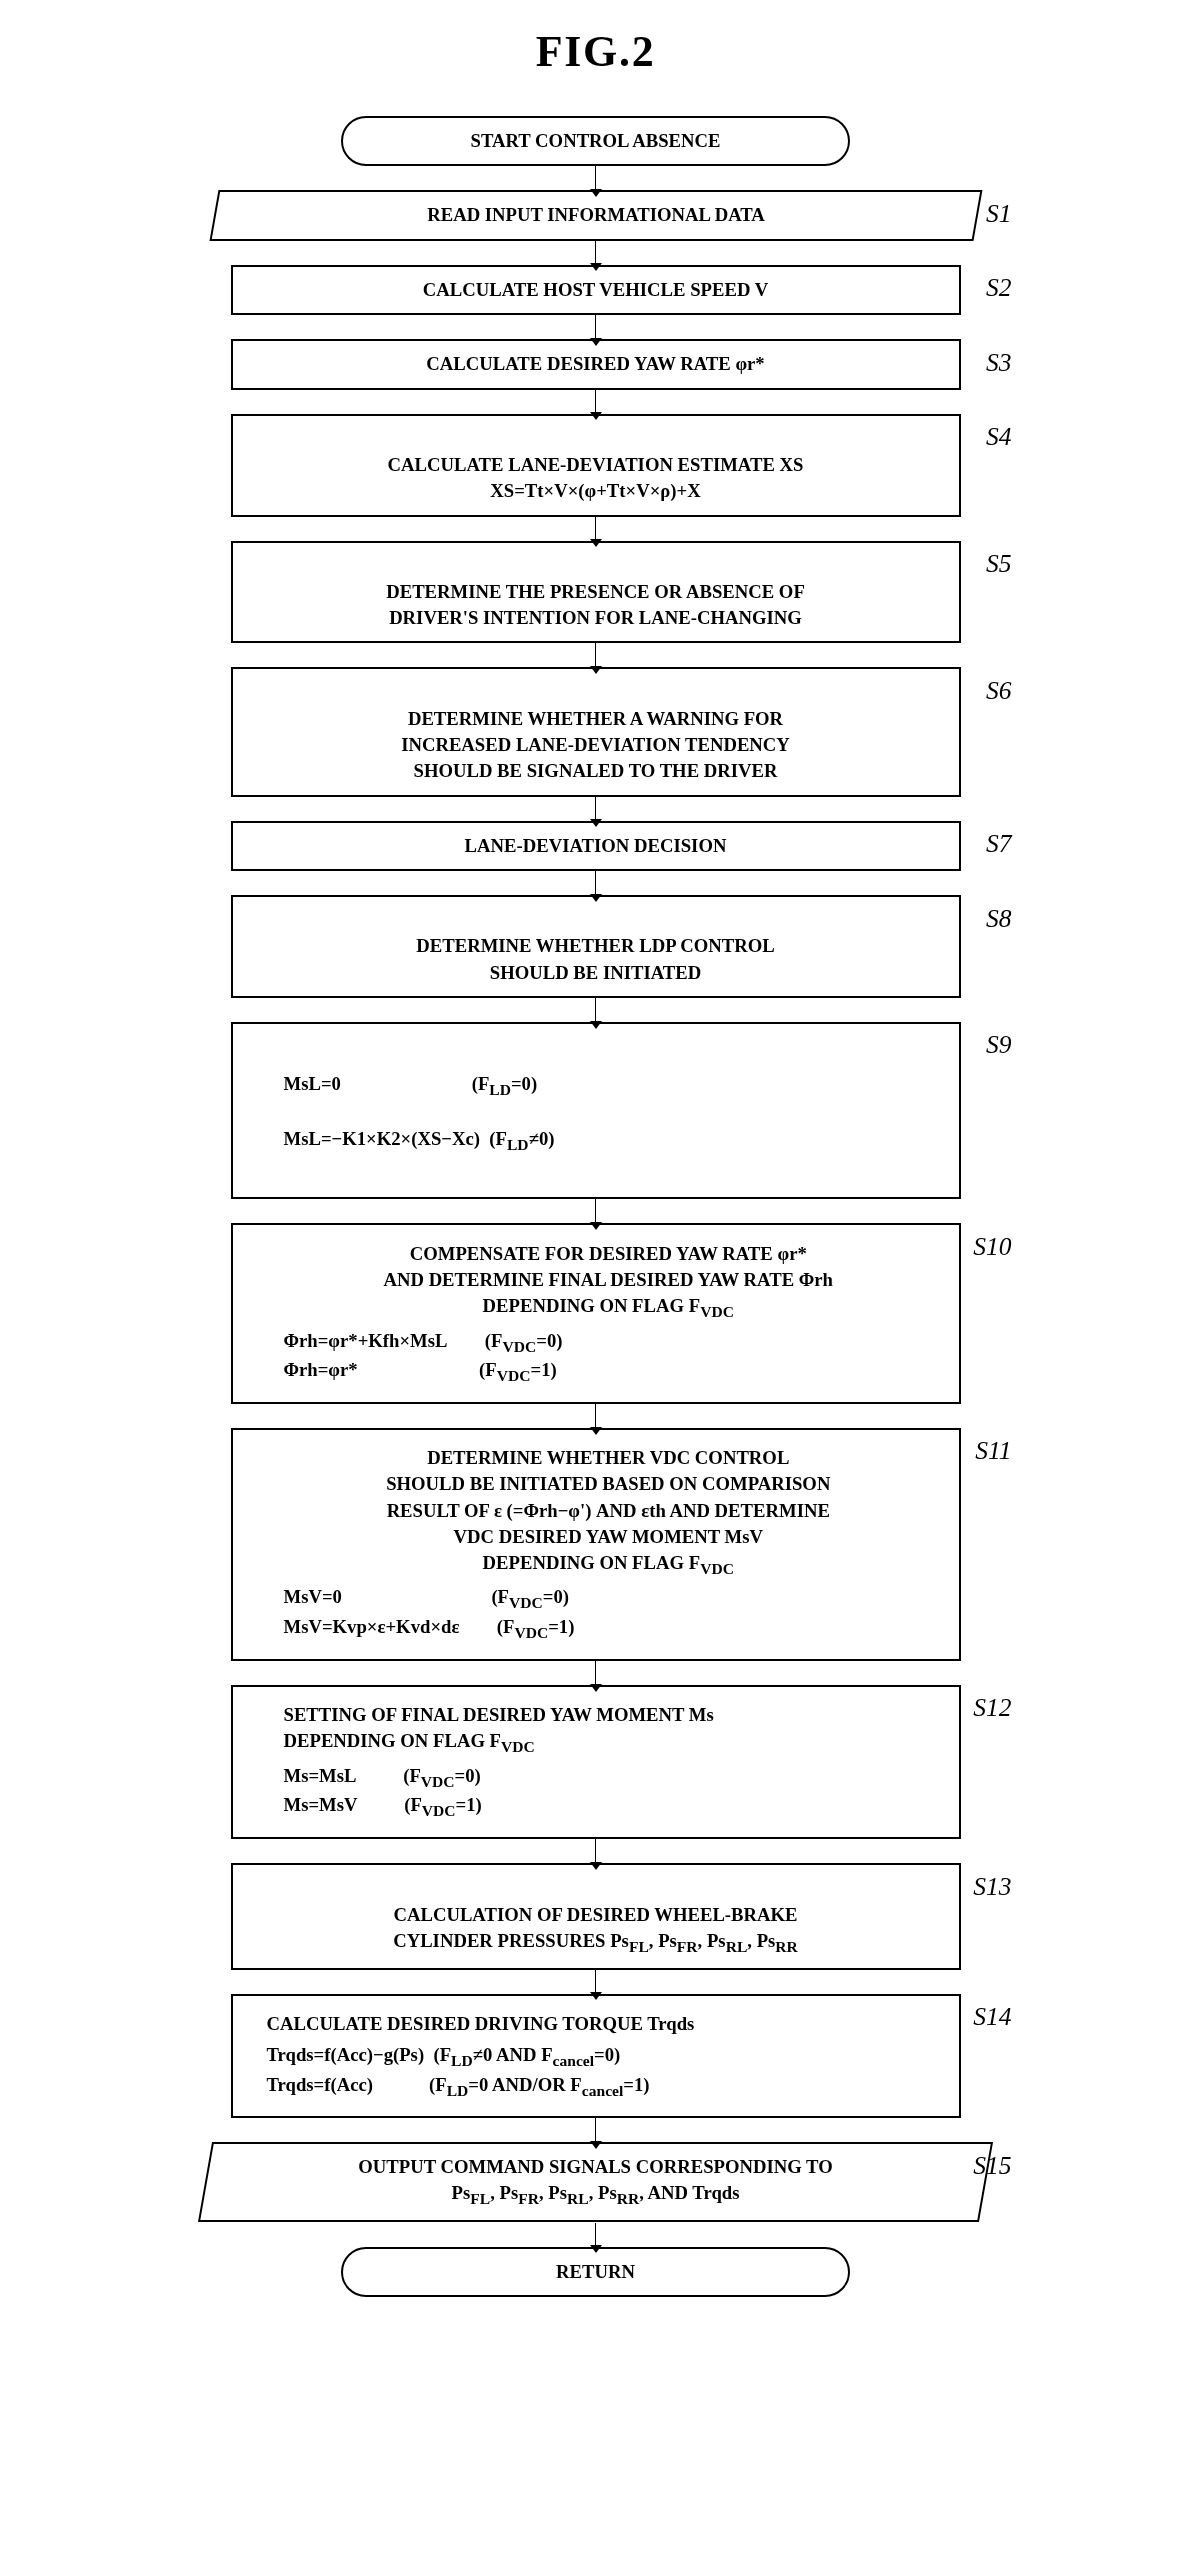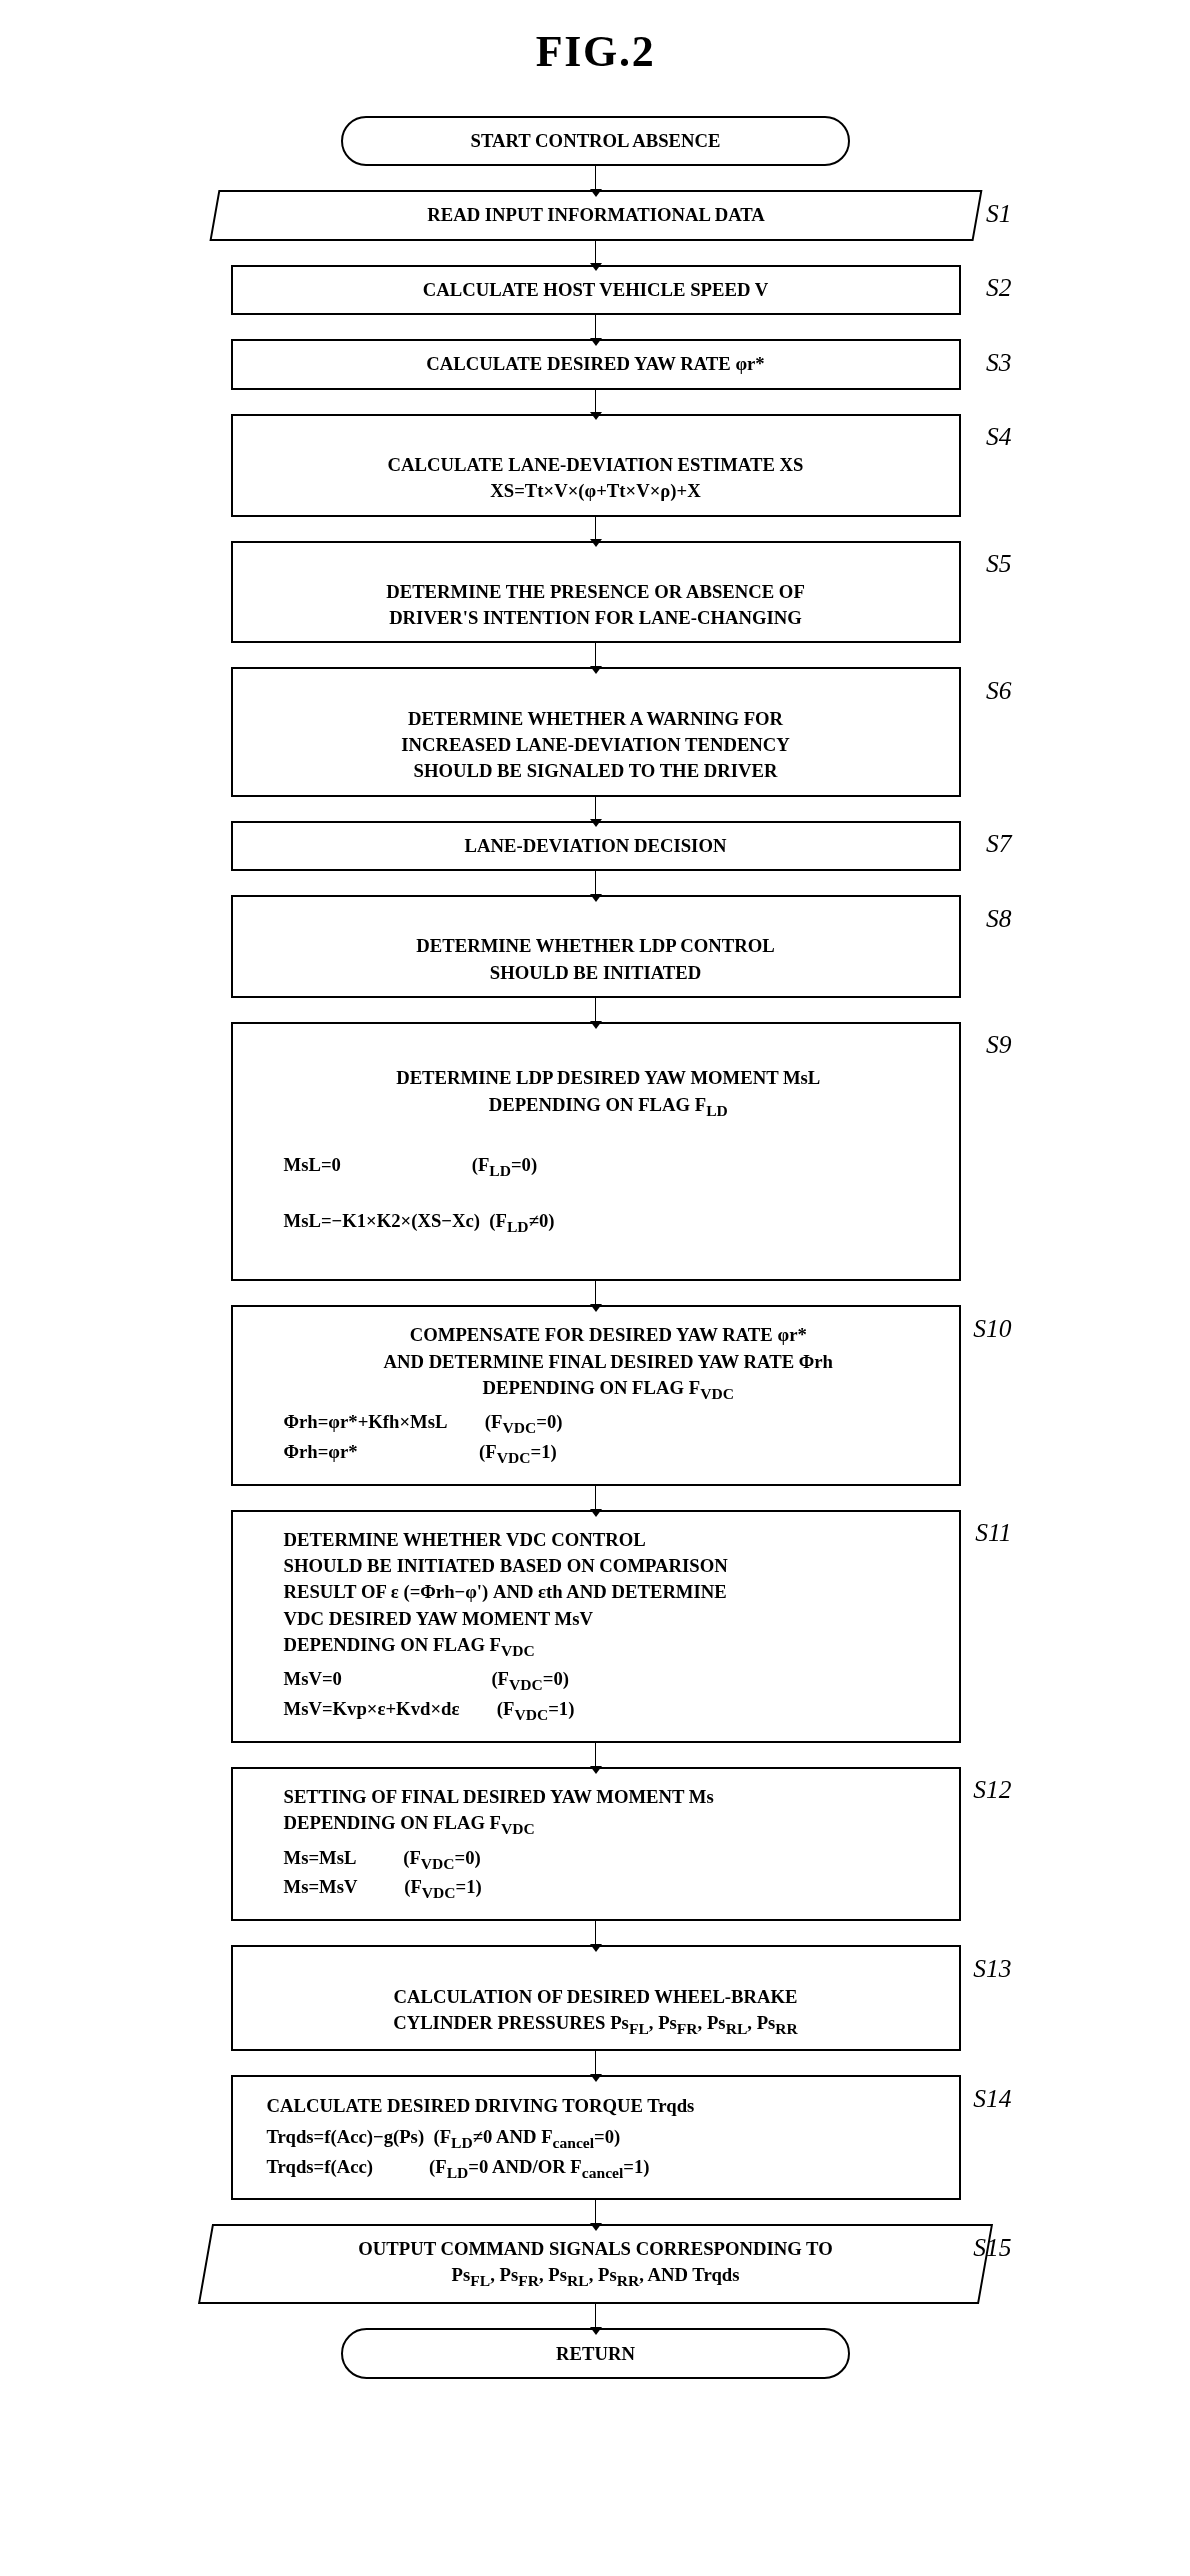--- a/index.html
+++ b/index.html
@@ -189,21 +189,20 @@
       <span>DETERMINE WHETHER LDP CONTROL
 SHOULD BE INITIATED</span>
     </div>
     <div class="step-label">S8</div>
   </div>
 
   <div class="arrow"></div>
 
   <div class="step-wrapper">
     <div class="shape shape-rect shape-tall" style="white-space:pre-line; text-align:left; padding-left:51px;">
-      <span style="display:block; text-align:center; font-weight:bold;">DETERMINE LDP DESIRED YAW MOMENT MsL<br>DEPENDING ON FLAG F<sub>LD</sub></span>
       <span style="display:block; margin-top:5.1px;">MsL=0&nbsp;&nbsp;&nbsp;&nbsp;&nbsp;&nbsp;&nbsp;&nbsp;&nbsp;&nbsp;&nbsp;&nbsp;&nbsp;&nbsp;&nbsp;&nbsp;&nbsp;&nbsp;&nbsp;&nbsp;&nbsp;&nbsp;&nbsp;&nbsp;&nbsp;&nbsp;&nbsp;&nbsp;(F<sub>LD</sub>=0)</span>
       <span style="display:block;">MsL=−K1×K2×(XS−Xc)&nbsp;&nbsp;(F<sub>LD</sub>≠0)</span>
     </div>
     <div class="step-label">S9</div>
   </div>
 
   <div class="arrow"></div>
 
   <div class="step-wrapper">
     <div class="shape shape-rect shape-tall" style="text-align:left; padding-left:51px;">
@@ -211,21 +210,21 @@
       <span style="display:block; margin-top:5.1px;">Φrh=φr*+Kfh×MsL&nbsp;&nbsp;&nbsp;&nbsp;&nbsp;&nbsp;&nbsp;&nbsp;(F<sub>VDC</sub>=0)</span>
       <span style="display:block;">Φrh=φr*&nbsp;&nbsp;&nbsp;&nbsp;&nbsp;&nbsp;&nbsp;&nbsp;&nbsp;&nbsp;&nbsp;&nbsp;&nbsp;&nbsp;&nbsp;&nbsp;&nbsp;&nbsp;&nbsp;&nbsp;&nbsp;&nbsp;&nbsp;&nbsp;&nbsp;&nbsp;(F<sub>VDC</sub>=1)</span>
     </div>
     <div class="step-label">S10</div>
   </div>
 
   <div class="arrow"></div>
 
   <div class="step-wrapper">
     <div class="shape shape-rect shape-tall" style="text-align:left; padding-left:51px;">
-      <span style="display:block; font-weight:bold;font-family:Liberation Serif, serif;">DETERMINE WHETHER VDC CONTROL<br>SHOULD BE INITIATED BASED ON COMPARISON<br>RESULT OF ε (=Φrh−φ') AND εth AND DETERMINE<br>VDC DESIRED YAW MOMENT MsV<br>DEPENDING ON FLAG F<sub>VDC</sub></span>
+      <span style="display:block; text-align:center; font-weight:bold;font-family:Liberation Serif, serif;">DETERMINE WHETHER VDC CONTROL<br>SHOULD BE INITIATED BASED ON COMPARISON<br>RESULT OF ε (=Φrh−φ') AND εth AND DETERMINE<br>VDC DESIRED YAW MOMENT MsV<br>DEPENDING ON FLAG F<sub>VDC</sub></span>
       <span style="display:block; margin-top:5.1px;">MsV=0&nbsp;&nbsp;&nbsp;&nbsp;&nbsp;&nbsp;&nbsp;&nbsp;&nbsp;&nbsp;&nbsp;&nbsp;&nbsp;&nbsp;&nbsp;&nbsp;&nbsp;&nbsp;&nbsp;&nbsp;&nbsp;&nbsp;&nbsp;&nbsp;&nbsp;&nbsp;&nbsp;&nbsp;&nbsp;&nbsp;&nbsp;&nbsp;(F<sub>VDC</sub>=0)</span>
       <span style="display:block;">MsV=Kvp×ε+Kvd×dε&nbsp;&nbsp;&nbsp;&nbsp;&nbsp;&nbsp;&nbsp;&nbsp;(F<sub>VDC</sub>=1)</span>
     </div>
     <div class="step-label">S11</div>
   </div>
 
   <div class="arrow"></div>
 
   <div class="step-wrapper">
     <div class="shape shape-rect shape-tall" style="text-align:left; padding-left:51px;">

